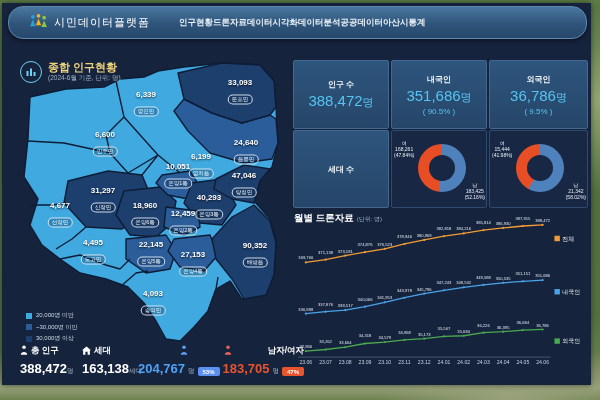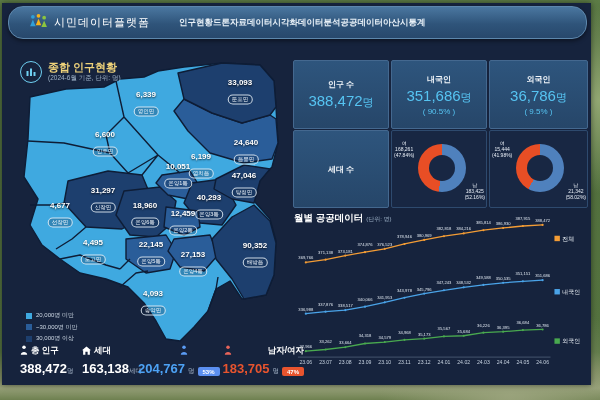--- a/index.html
+++ b/index.html
@@ -253,21 +253,21 @@
       </div>
     <div class="donut" style="background: conic-gradient(rgb(79, 129, 189) 0deg, rgb(79, 129, 189) 58.02%, rgb(232, 78, 37) 58.02%, rgb(232, 78, 37) 100%);"></div>
     <div class="donut-label dl-m">
         <span class="dlk">남</span>
         <span class="dlv">21,342</span>
         <span class="dlp">(58.02%)</span>
       </div>
   </div>
 
   <div class="chart-title-row">
-    <span class="chart-title">월별 공공데이터</span><span class="chart-unit">(단위: 명)</span>
+    <span class="chart-title">월별 드론자료</span><span class="chart-unit">(단위: 명)</span>
   </div>
   <svg id="trend-svg" style="position:absolute;left:290px;top:212px;" width="296" height="152" viewBox="0 0 300 154">
       <line x1="6" y1="144" x2="262" y2="144" stroke="#66788f" stroke-width="0.6"></line>
       <text x="14" y="151" text-anchor="middle" font-size="5.2" fill="#c6d2e0">23.06</text>
       <text x="34" y="151" text-anchor="middle" font-size="5.2" fill="#c6d2e0">23.07</text>
       <text x="54" y="151" text-anchor="middle" font-size="5.2" fill="#c6d2e0">23.08</text>
       <text x="74" y="151" text-anchor="middle" font-size="5.2" fill="#c6d2e0">23.09</text>
       <text x="94" y="151" text-anchor="middle" font-size="5.2" fill="#c6d2e0">23.10</text>
       <text x="114" y="151" text-anchor="middle" font-size="5.2" fill="#c6d2e0">23.11</text>
       <text x="134" y="151" text-anchor="middle" font-size="5.2" fill="#c6d2e0">23.12</text>

